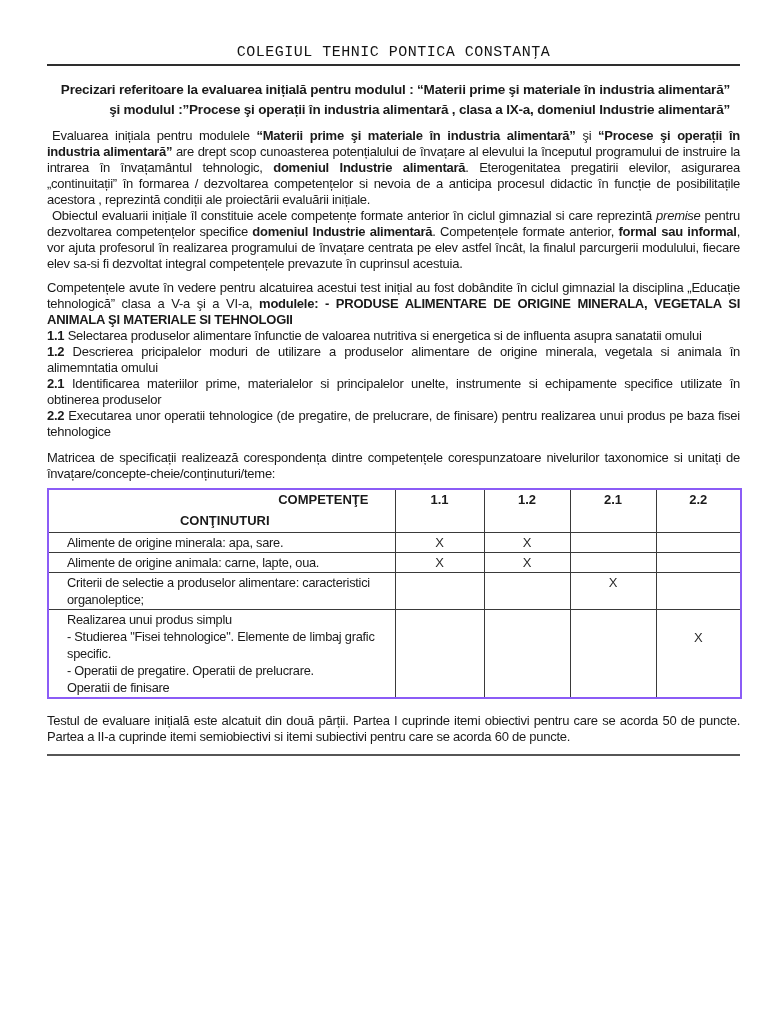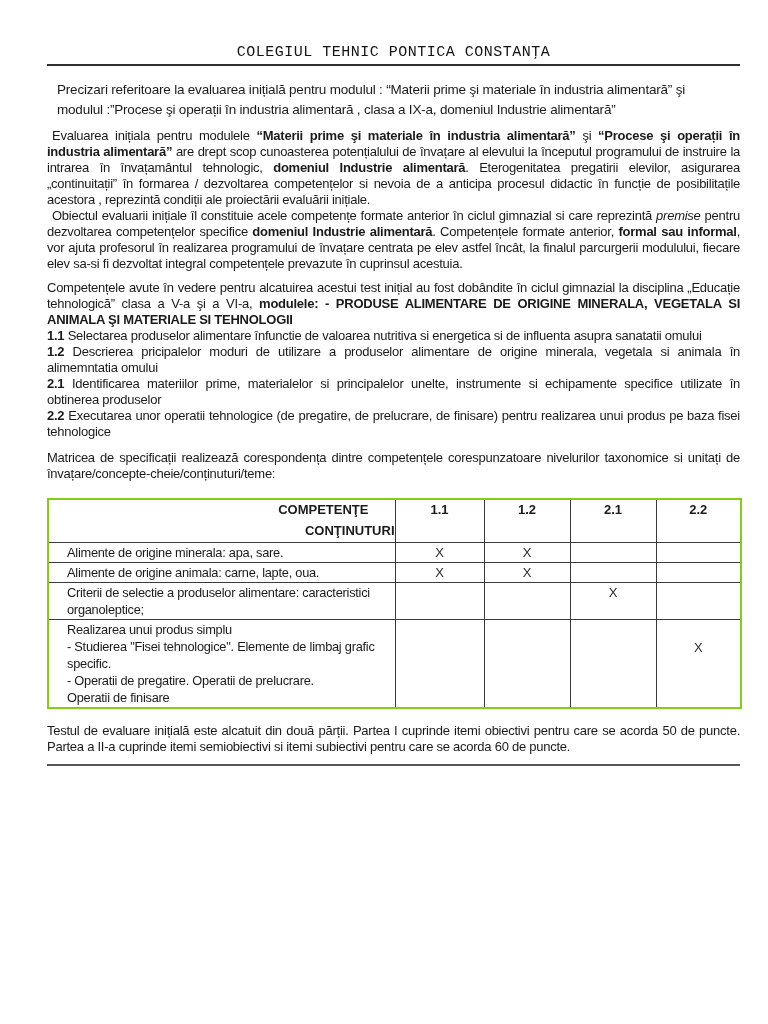--- a/index.html
+++ b/index.html
@@ -8,39 +8,39 @@
     background:#ffffff;color:#1a1a1a;
     padding:44px 28px 0 47px;
     font-family:"Liberation Sans","DejaVu Sans",sans-serif;
   }
   .doc-header{
     font-family:"Liberation Mono","DejaVu Sans Mono",monospace;
     font-size:15px;letter-spacing:.5px;text-align:center;color:#141414;
     padding-bottom:3px;border-bottom:2px solid #2e2e2e;
   }
   .doc-title{
-    font-weight:normal;font-size:13.5px;line-height:20px;text-align:left;
+    font-weight:bold;font-size:13.5px;line-height:20px;text-align:right;
     letter-spacing:-.2px;margin:14px 10px 8px 10px;
   }
   .para{font-size:13px;line-height:16px;text-align:justify;margin:0;letter-spacing:-.25px;}
   .ind{text-indent:5px;}
   .mt8{margin-top:8px;}
   .mt10{margin-top:10px;}
   .run-b{font-weight:bold;}
   .run-i{font-style:italic;}
   .lead-in{font-size:13px;line-height:18px;margin:0;letter-spacing:-.25px;}
   .item .code{font-weight:bold;}
   .matrix-table{
-    border-collapse:collapse;table-layout:fixed;width:693px;margin:16px 0 0 0;
-    border:2px solid #84cc16;
+    border-collapse:collapse;table-layout:fixed;width:693px;margin:6px 0 0 0;
+    border:2px solid #8b5cf6;
   }
   .matrix-table td,.matrix-table th{border:1px solid #3a3a3a;box-sizing:border-box;}
   .head-cell{vertical-align:top;padding:2px 0 3px 0;}
   .comp-label{display:block;text-align:right;padding-right:26px;font-weight:bold;font-size:13px;line-height:16px;}
-  .cont-label{display:block;text-align:right;padding-left:6px;font-weight:bold;font-size:13px;line-height:16px;margin-top:5px;}
+  .cont-label{display:block;text-align:center;padding-left:6px;font-weight:bold;font-size:13px;line-height:16px;margin-top:5px;}
   .col-head{font-weight:bold;font-size:13px;vertical-align:top;padding-top:2px;text-align:center;}
   .cell-content{
     font-size:12.8px;line-height:17px;letter-spacing:-.25px;
     padding:1px 18px;text-align:left;vertical-align:top;white-space:pre-line;
   }
   .cell-mark{
     text-align:center;vertical-align:top;padding-top:2px;
     font-size:13px;color:#2b2b2b;
   }
   .cell-mark.x-down{padding-top:20px;}

